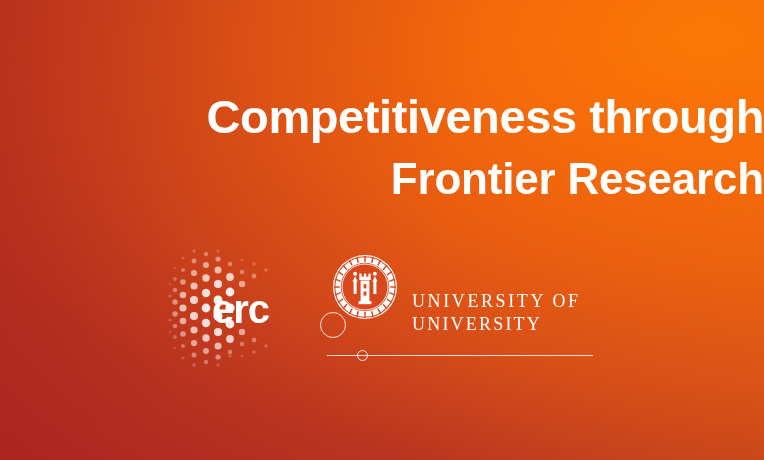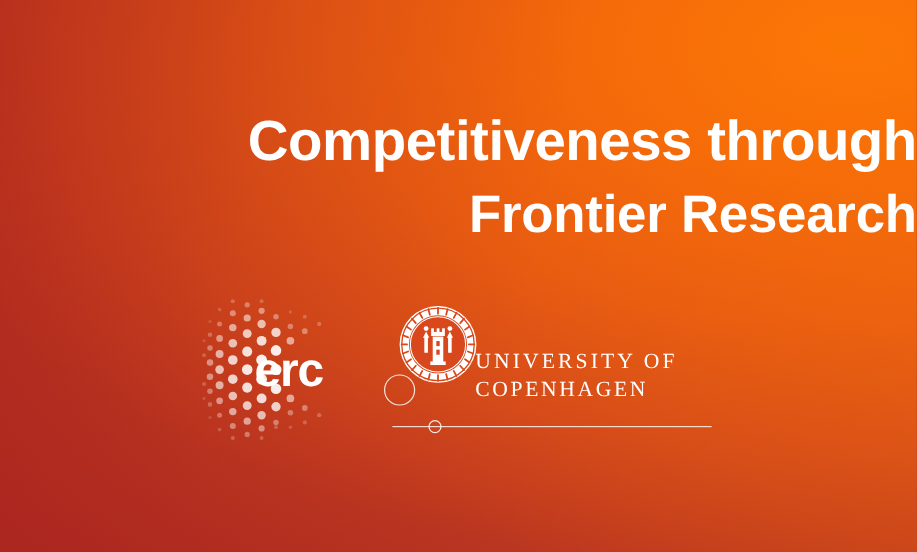--- a/index.html
+++ b/index.html
@@ -64,21 +64,21 @@
   .ucph-rule{
     position:absolute;left:17px;top:101px;width:266px;height:1px;
     background:rgba(255,255,255,.8);
   }
   .ucph-rule-dot{
     position:absolute;left:47px;top:96px;width:11px;height:11px;
     border:1.5px solid rgba(255,255,255,.9);border-radius:50%;
     box-sizing:border-box;background:transparent;
   }
   .ucph-wordmark{
-    position:absolute;left:86px;top:36px;width:204px;
+    position:absolute;left:102px;top:36px;width:204px;
     color:#ffffff;font-family:"Liberation Serif", serif;
   }
   .ucph-word-line{
     display:block;font-size:18px;line-height:23px;
     letter-spacing:2.6px;font-weight:normal;white-space:nowrap;
   }
   .ucph-word-line.l2{letter-spacing:2.2px;}
 </style>
 </head>
 <body>
@@ -229,18 +229,18 @@
           <rect x="31.6" y="37.4" width="2.8" height="4.2"></rect>
         </g>
       </svg>
 
       <div class="ucph-ring"></div>
       <div class="ucph-rule"></div>
       <div class="ucph-rule-dot"></div>
 
       <div class="ucph-wordmark">
         <span class="ucph-word-line l1">UNIVERSITY OF</span>
-        <span class="ucph-word-line l2">COPENHAGEN</span>
+        <span class="ucph-word-line l2">UNIVERSITY</span>
       </div>
 
     </div>
   </div>
 </div>
 
 </body></html>

